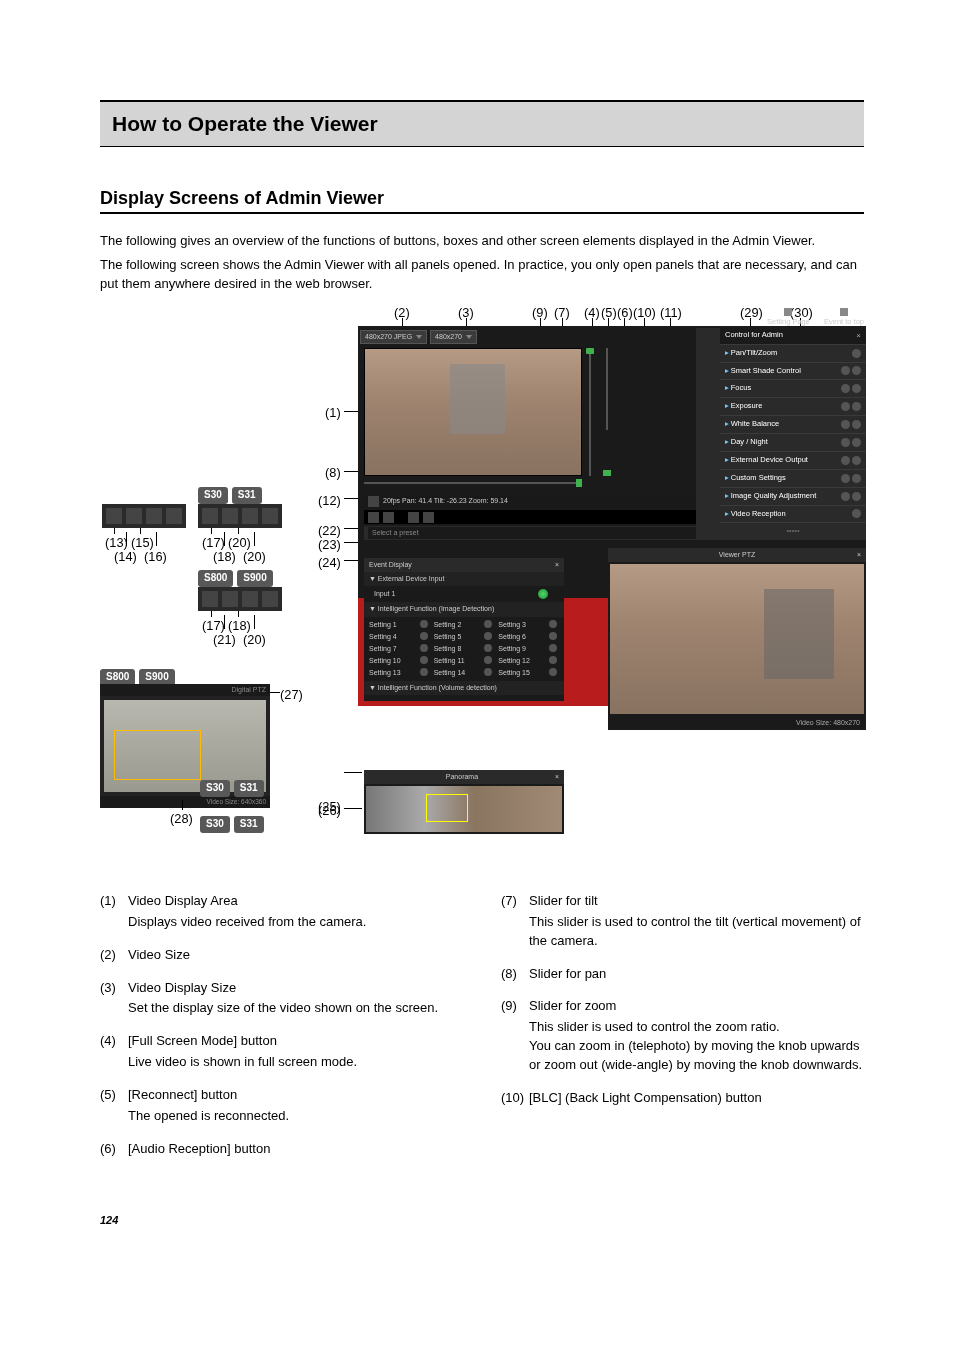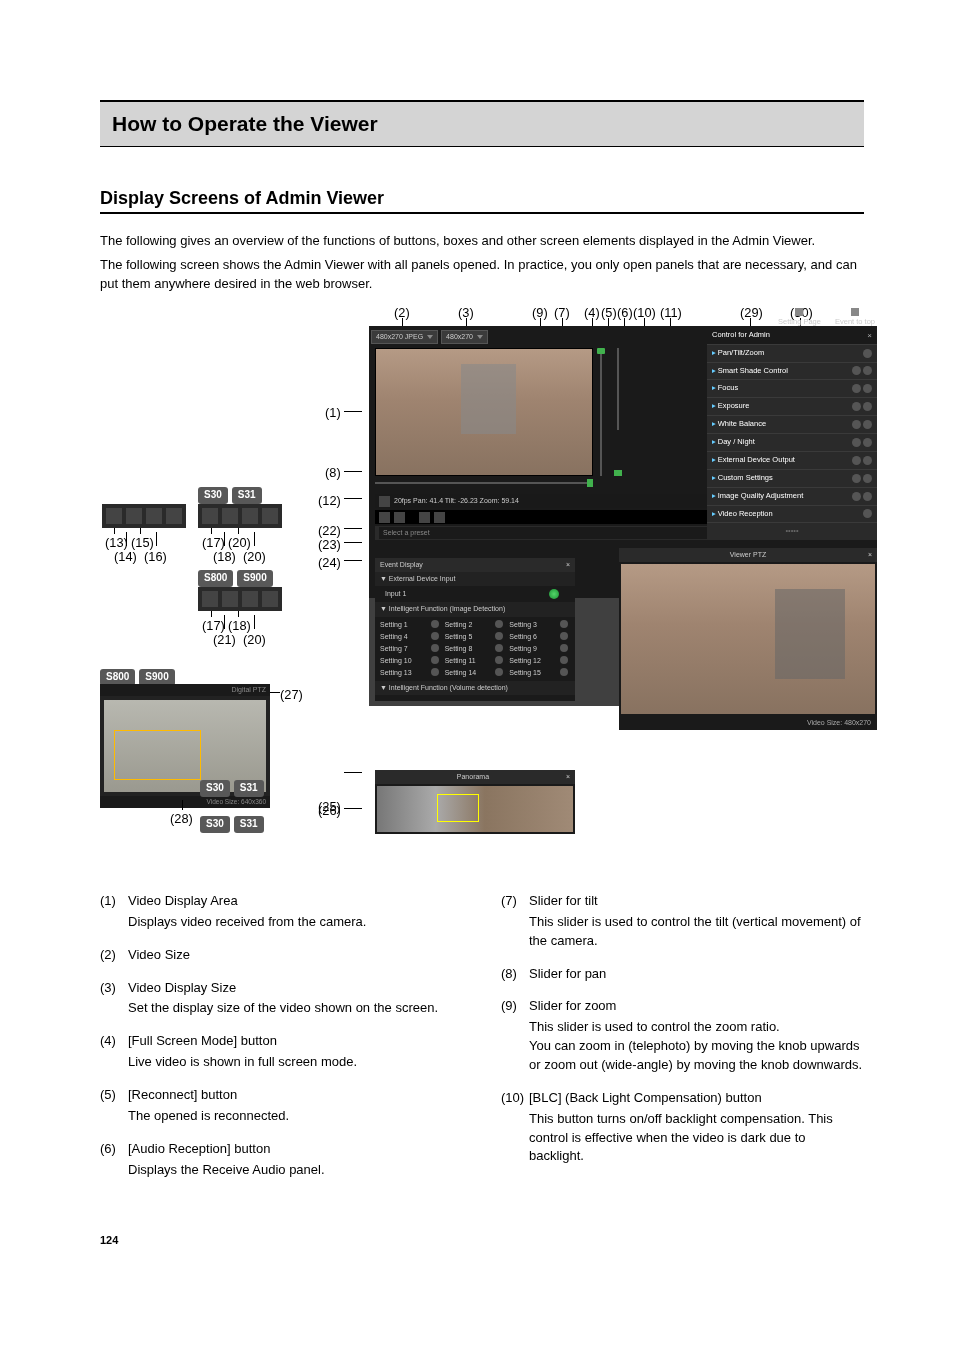--- a/index.html
+++ b/index.html
@@ -51,25 +51,25 @@
     background: #585858;
     color: #fff;
     font-size: 10px;
     font-weight: bold;
     padding: 1px 6px;
     border-radius: 3px;
   }
   
   .viewer {
     position: absolute;
-    left: 269px;
+    left: 258px;
     top: 22px;
     width: 508px;
     height: 380px;
-    background: #404040;
+    background: #b91c1c;
   }
   .viewer-top {
     height: 272px;
     position: relative;
     background: #1a1a1a;
   }
   .topbar {
     position: absolute;
     left: 0; top: 2px;
     width: 100%;
@@ -113,20 +113,21 @@
   .zoomslider { position:absolute; left:244px; top:22px; width:10px; height:128px; display:flex; flex-direction:column; align-items:center;}
   .zoomslider .track{width:2px;flex:1;background:#555;}
   .zoomslider .knob{width:8px;height:6px;background:#41b14d;margin-top:40px;}
   .right-panel {
     position: absolute;
     right: 0; top: 2px;
     width: 170px;
     background: #2a2a2a;
     font-size: 7.5px;
     color: #fff;
+    padding-left: 24px;
   }
   .right-panel .hdr { background:#1a1a1a; padding:2px 5px; display:flex; justify-content:space-between; align-items:center;}
   .right-panel .hdr .x{ color:#aaa; font-size:8px;}
   .right-panel .row { display:flex; justify-content:space-between; align-items:center; padding:3px 5px; border-top:1px solid #3a3a3a;}
   .right-panel .row .tri{color:#6cf;margin-right:2px;}
   .right-panel .ctrls{display:flex;gap:2px;}
   .right-panel .ctrls span{width:9px;height:9px;background:#555;border-radius:50%;display:inline-block;}
   .sec-top-btns{position:absolute;right:2px;top:-18px;display:flex;gap:14px;font-size:7.5px;color:#ccc;}
   .sec-top-btns div{display:flex;flex-direction:column;align-items:center;gap:1px;}
   .sec-top-btns .ic{width:8px;height:8px;background:#888;}
@@ -169,21 +170,21 @@
   .columns {
     display: flex;
     gap: 38px;
   }
   .col { flex:1; }
   .item { margin-bottom: 14px; }
   .item-head { font-size: 13px; display:flex; }
   .item-num { min-width: 28px; }
   .item-title { font-weight: normal; }
   .item-body { padding-left: 28px; font-size: 13px; margin-top:2px; }
-  .page-num-wrap{ margin-top:40px; font-size:11px;font-weight:bold;}
+  .page-num-wrap{ margin-top:40px; font-size:11px;font-weight:bold;font-style:italic;}
 </style>
 </head>
 <body>
 
 <div class="heading-main">How to Operate the Viewer</div>
 <div class="heading-sub">Display Screens of Admin Viewer</div>
 <p class="intro">The following gives an overview of the functions of buttons, boxes and other screen elements displayed in the Admin Viewer.</p>
 <p class="intro">The following screen shows the Admin Viewer with all panels opened. In practice, you only open panels that are necessary, and can put them anywhere desired in the web browser.</p>
 
 <div class="diagram-wrap">
@@ -558,21 +559,20 @@
           <span class="item-num">(5)</span>
           <span class="item-title">[Reconnect] button</span>
         </div>
         <div class="item-body">The opened is reconnected.</div>
       </div>
     <div class="item">
         <div class="item-head">
           <span class="item-num">(6)</span>
           <span class="item-title">[Audio Reception] button</span>
         </div>
-        <div class="item-body">Displays the Receive Audio panel.</div>
       </div>
   </div>
   <div class="col">
     <div class="item">
         <div class="item-head">
           <span class="item-num">(7)</span>
           <span class="item-title">Slider for tilt</span>
         </div>
         <div class="item-body">This slider is used to control the tilt (vertical movement) of the camera.</div>
       </div>
@@ -588,18 +588,17 @@
           <span class="item-title">Slider for zoom</span>
         </div>
         <div class="item-body" style="white-space:pre-line;">This slider is used to control the zoom ratio.
 You can zoom in (telephoto) by moving the knob upwards or zoom out (wide-angle) by moving the knob downwards.</div>
       </div>
     <div class="item">
         <div class="item-head">
           <span class="item-num">(10)</span>
           <span class="item-title">[BLC] (Back Light Compensation) button</span>
         </div>
-        <div class="item-body">This button turns on/off backlight compensation. This control is effective when the video is dark due to backlight.</div>
       </div>
   </div>
 </div>
 
 <div class="page-num-wrap">124</div>
 
 </body></html>

